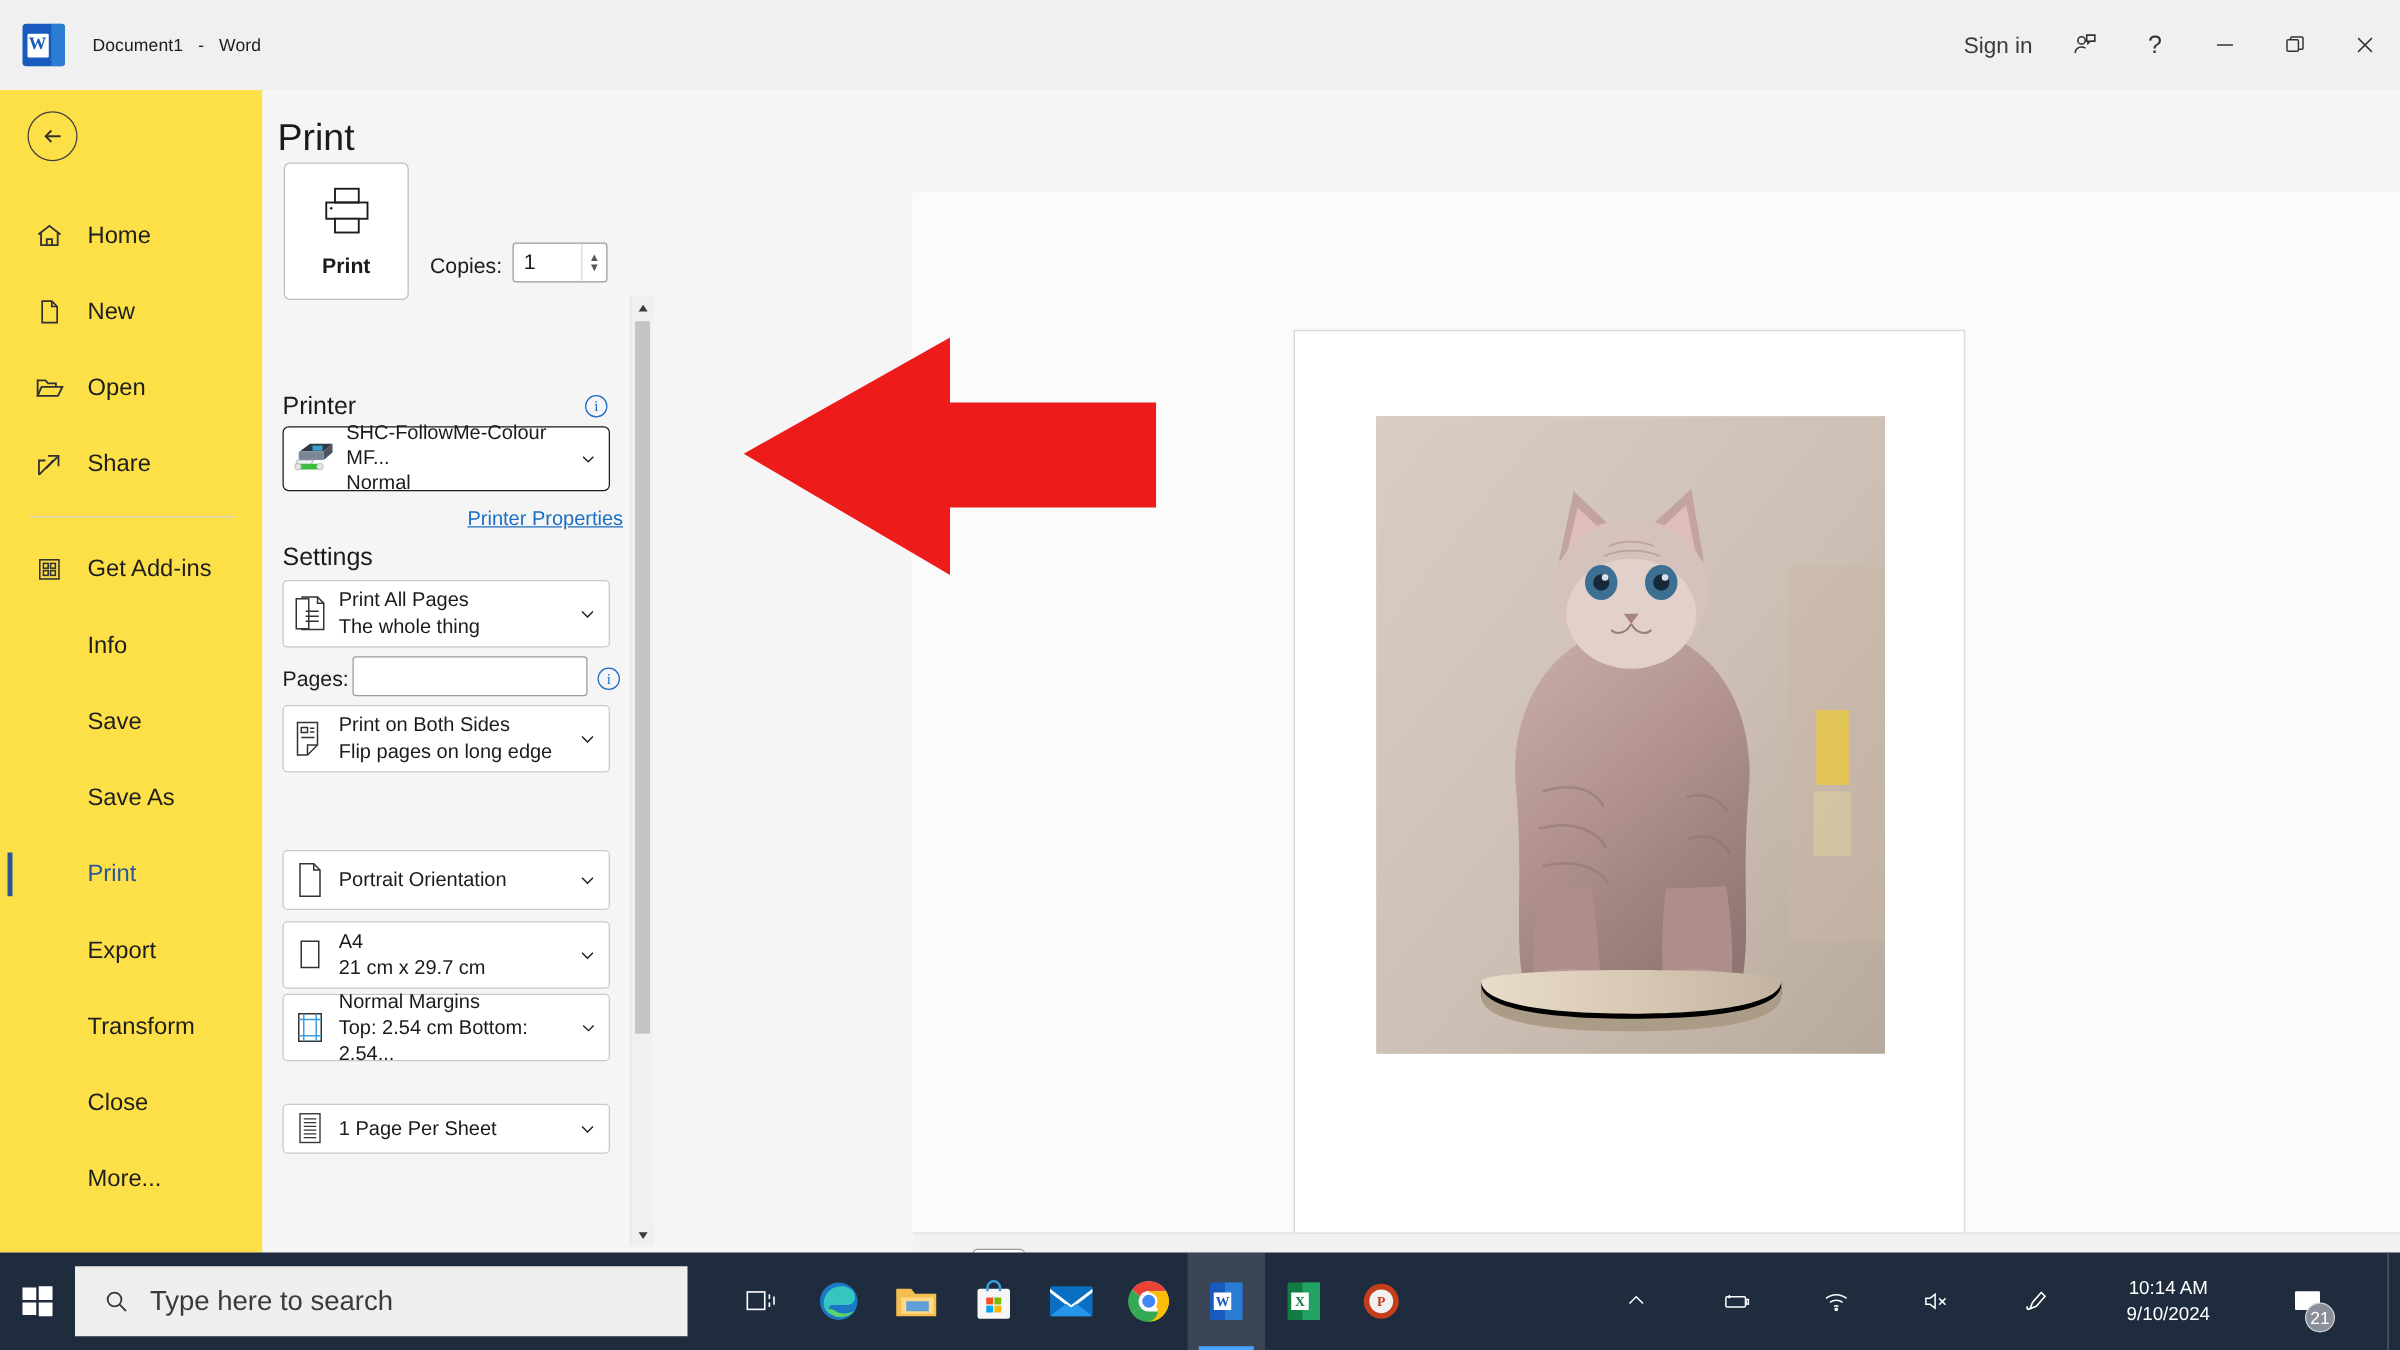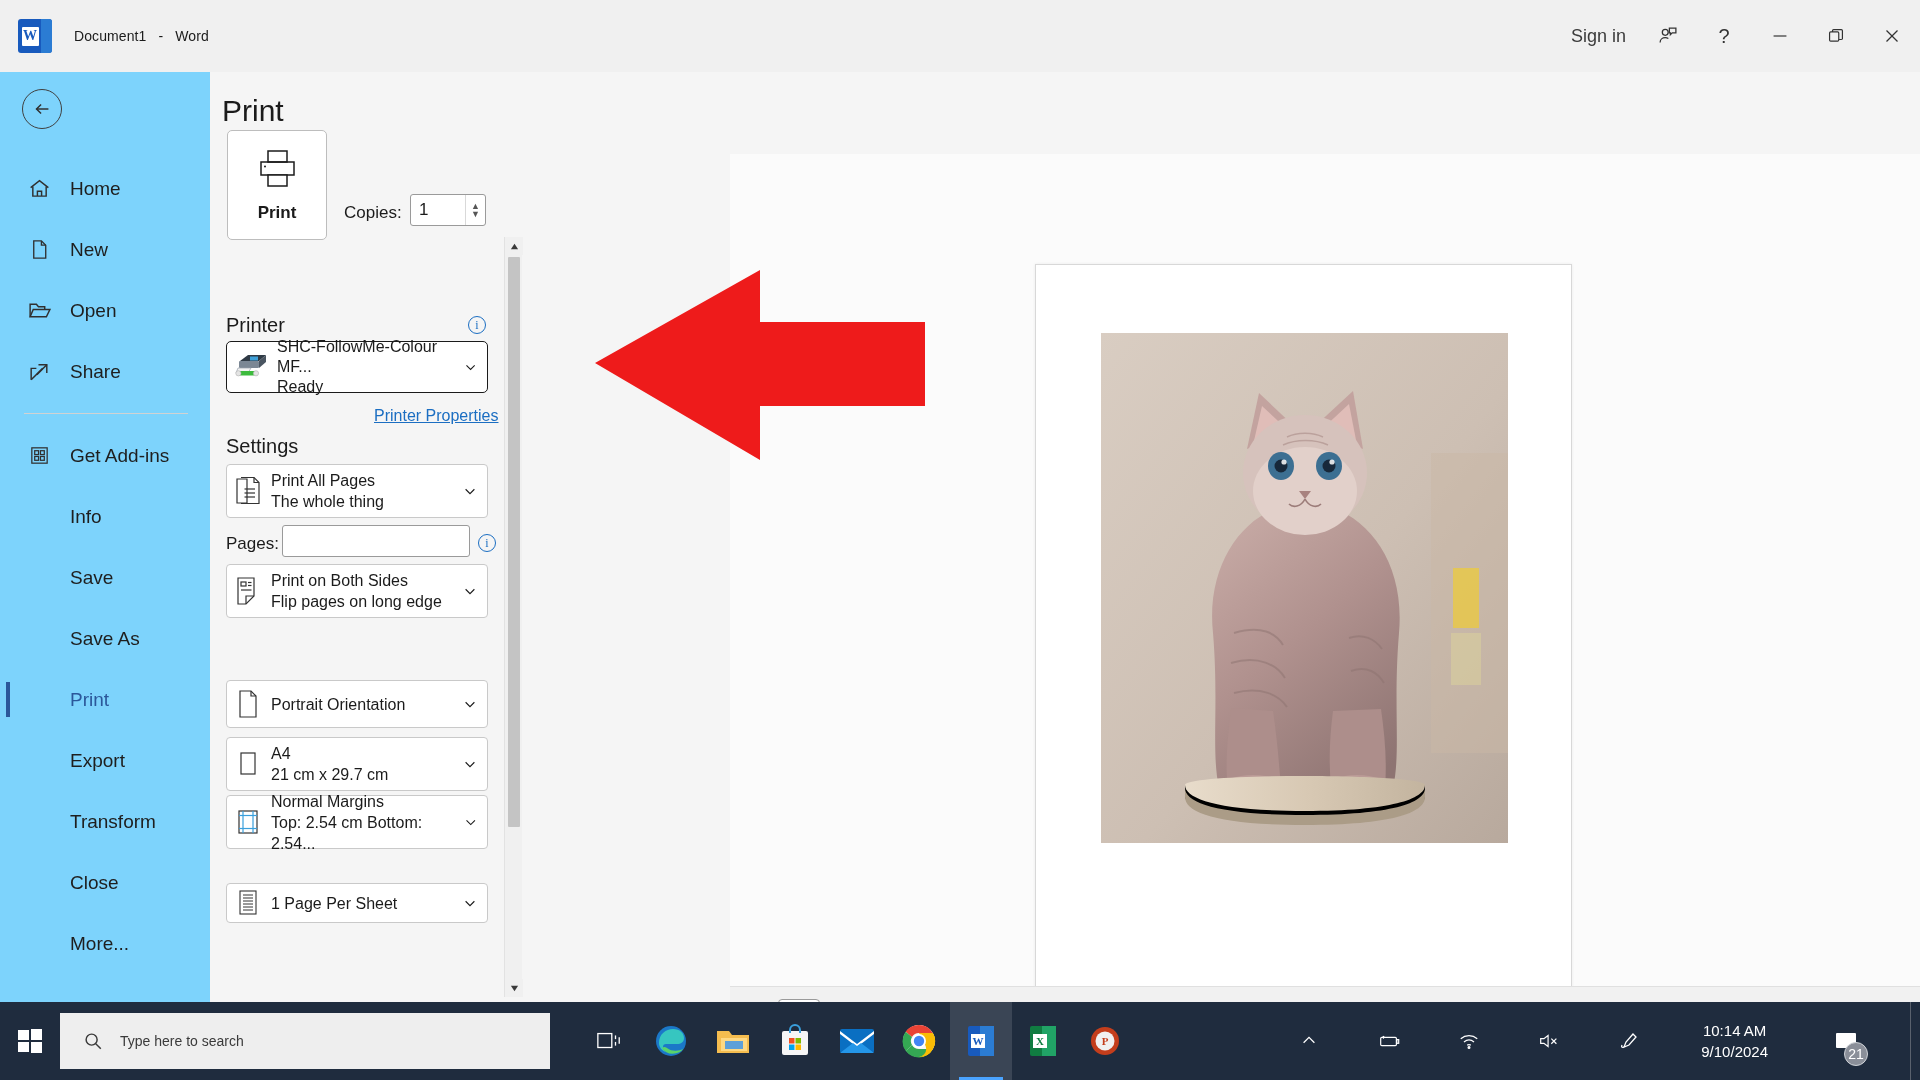--- a/index.html
+++ b/index.html
@@ -44,21 +44,21 @@
   }
   .tb-btn {
     width: 56px; height: 100%; display: flex; align-items: center;
     justify-content: center; color: #333;
   }
   .tb-ic { width: 22px; height: 22px; }
 
   
   .sidebar {
     position: absolute; top: 72px; left: 0; width: 210px; height: 930px;
-    background: #7dd3fc;
+    background: #fde047;
   }
   .back-circle {
     position: absolute; top: 17px; left: 22px;
     width: 40px; height: 40px; border-radius: 50%;
     border: 1.6px solid #404040; display: flex;
     align-items: center; justify-content: center; cursor: pointer;
   }
   .nav-list { position: absolute; top: 86px; left: 0; width: 210px; }
   .nav-item {
     position: relative; height: 61px; display: flex; align-items: center;
@@ -220,21 +220,21 @@
   
   .taskbar {
     position: absolute; bottom: 0; left: 0; width: 1920px; height: 78px;
     background: #1f2c3e; display: flex; align-items: center;
   }
   .start-btn { width: 60px; height: 78px; display:flex; align-items:center; justify-content:center; cursor:pointer;}
   .tb-search {
     width: 490px; height: 56px; background: #eeeeee; display: flex;
     align-items: center; padding-left: 22px; cursor: text;
   }
-  .tb-search .stext { font-size: 14px; color: #3a3a3a; margin-left: 16px; }
+  .tb-search .stext { font-size: 22px; color: #3a3a3a; margin-left: 16px; }
   .tb-icons { display: flex; align-items: center; margin-left: 28px; height: 78px; }
   .tb-app {
     width: 62px; height: 78px; display: flex; align-items: center;
     justify-content: center; position: relative; cursor: pointer;
   }
   .tb-app.active { background: rgba(255,255,255,.12); }
   .tb-app.active::after {
     content: ""; position: absolute; bottom: 0; left: 9px; right: 9px;
     height: 3px; background: #4aa3ff;
   }
@@ -429,21 +429,21 @@
           <polygon points="24,11 31,5 31,12 24,18" fill="#4a5561"></polygon>
           <rect x="15" y="6.5" width="8" height="4" fill="#3fa0d8"></rect>
           <polygon points="3,18 16,18 13,23 1,23" fill="#f2f2f2" stroke="#98a2ad" stroke-width=".7"></polygon>
           <rect x="3" y="21" width="18" height="4.6" rx="2.3" fill="#3dbb3d"></rect>
           <circle cx="3.4" cy="23.3" r="2.6" fill="#e4e4e4" stroke="#b0b0b0" stroke-width=".6"></circle>
           <circle cx="21" cy="23.3" r="2.6" fill="#e4e4e4" stroke="#b0b0b0" stroke-width=".6"></circle>
         </svg>
       </span>
       <span class="pbox-texts">
         <div class="pname">SHC-FollowMe-Colour MF...</div>
-        <div class="pstat">Ready</div>
+        <div class="pstat">Normal</div>
       </span>
       <svg class="chev" viewBox="0 0 16 16" fill="none" stroke="#1b1b1b" stroke-width="1.3">
         <polyline points="3,6 8,11 13,6"></polyline>
       </svg>
     </div>
 
     <div class="printer-props">Printer Properties</div>
 
     <div class="section-head" style="top:363px;">Settings</div>
 

